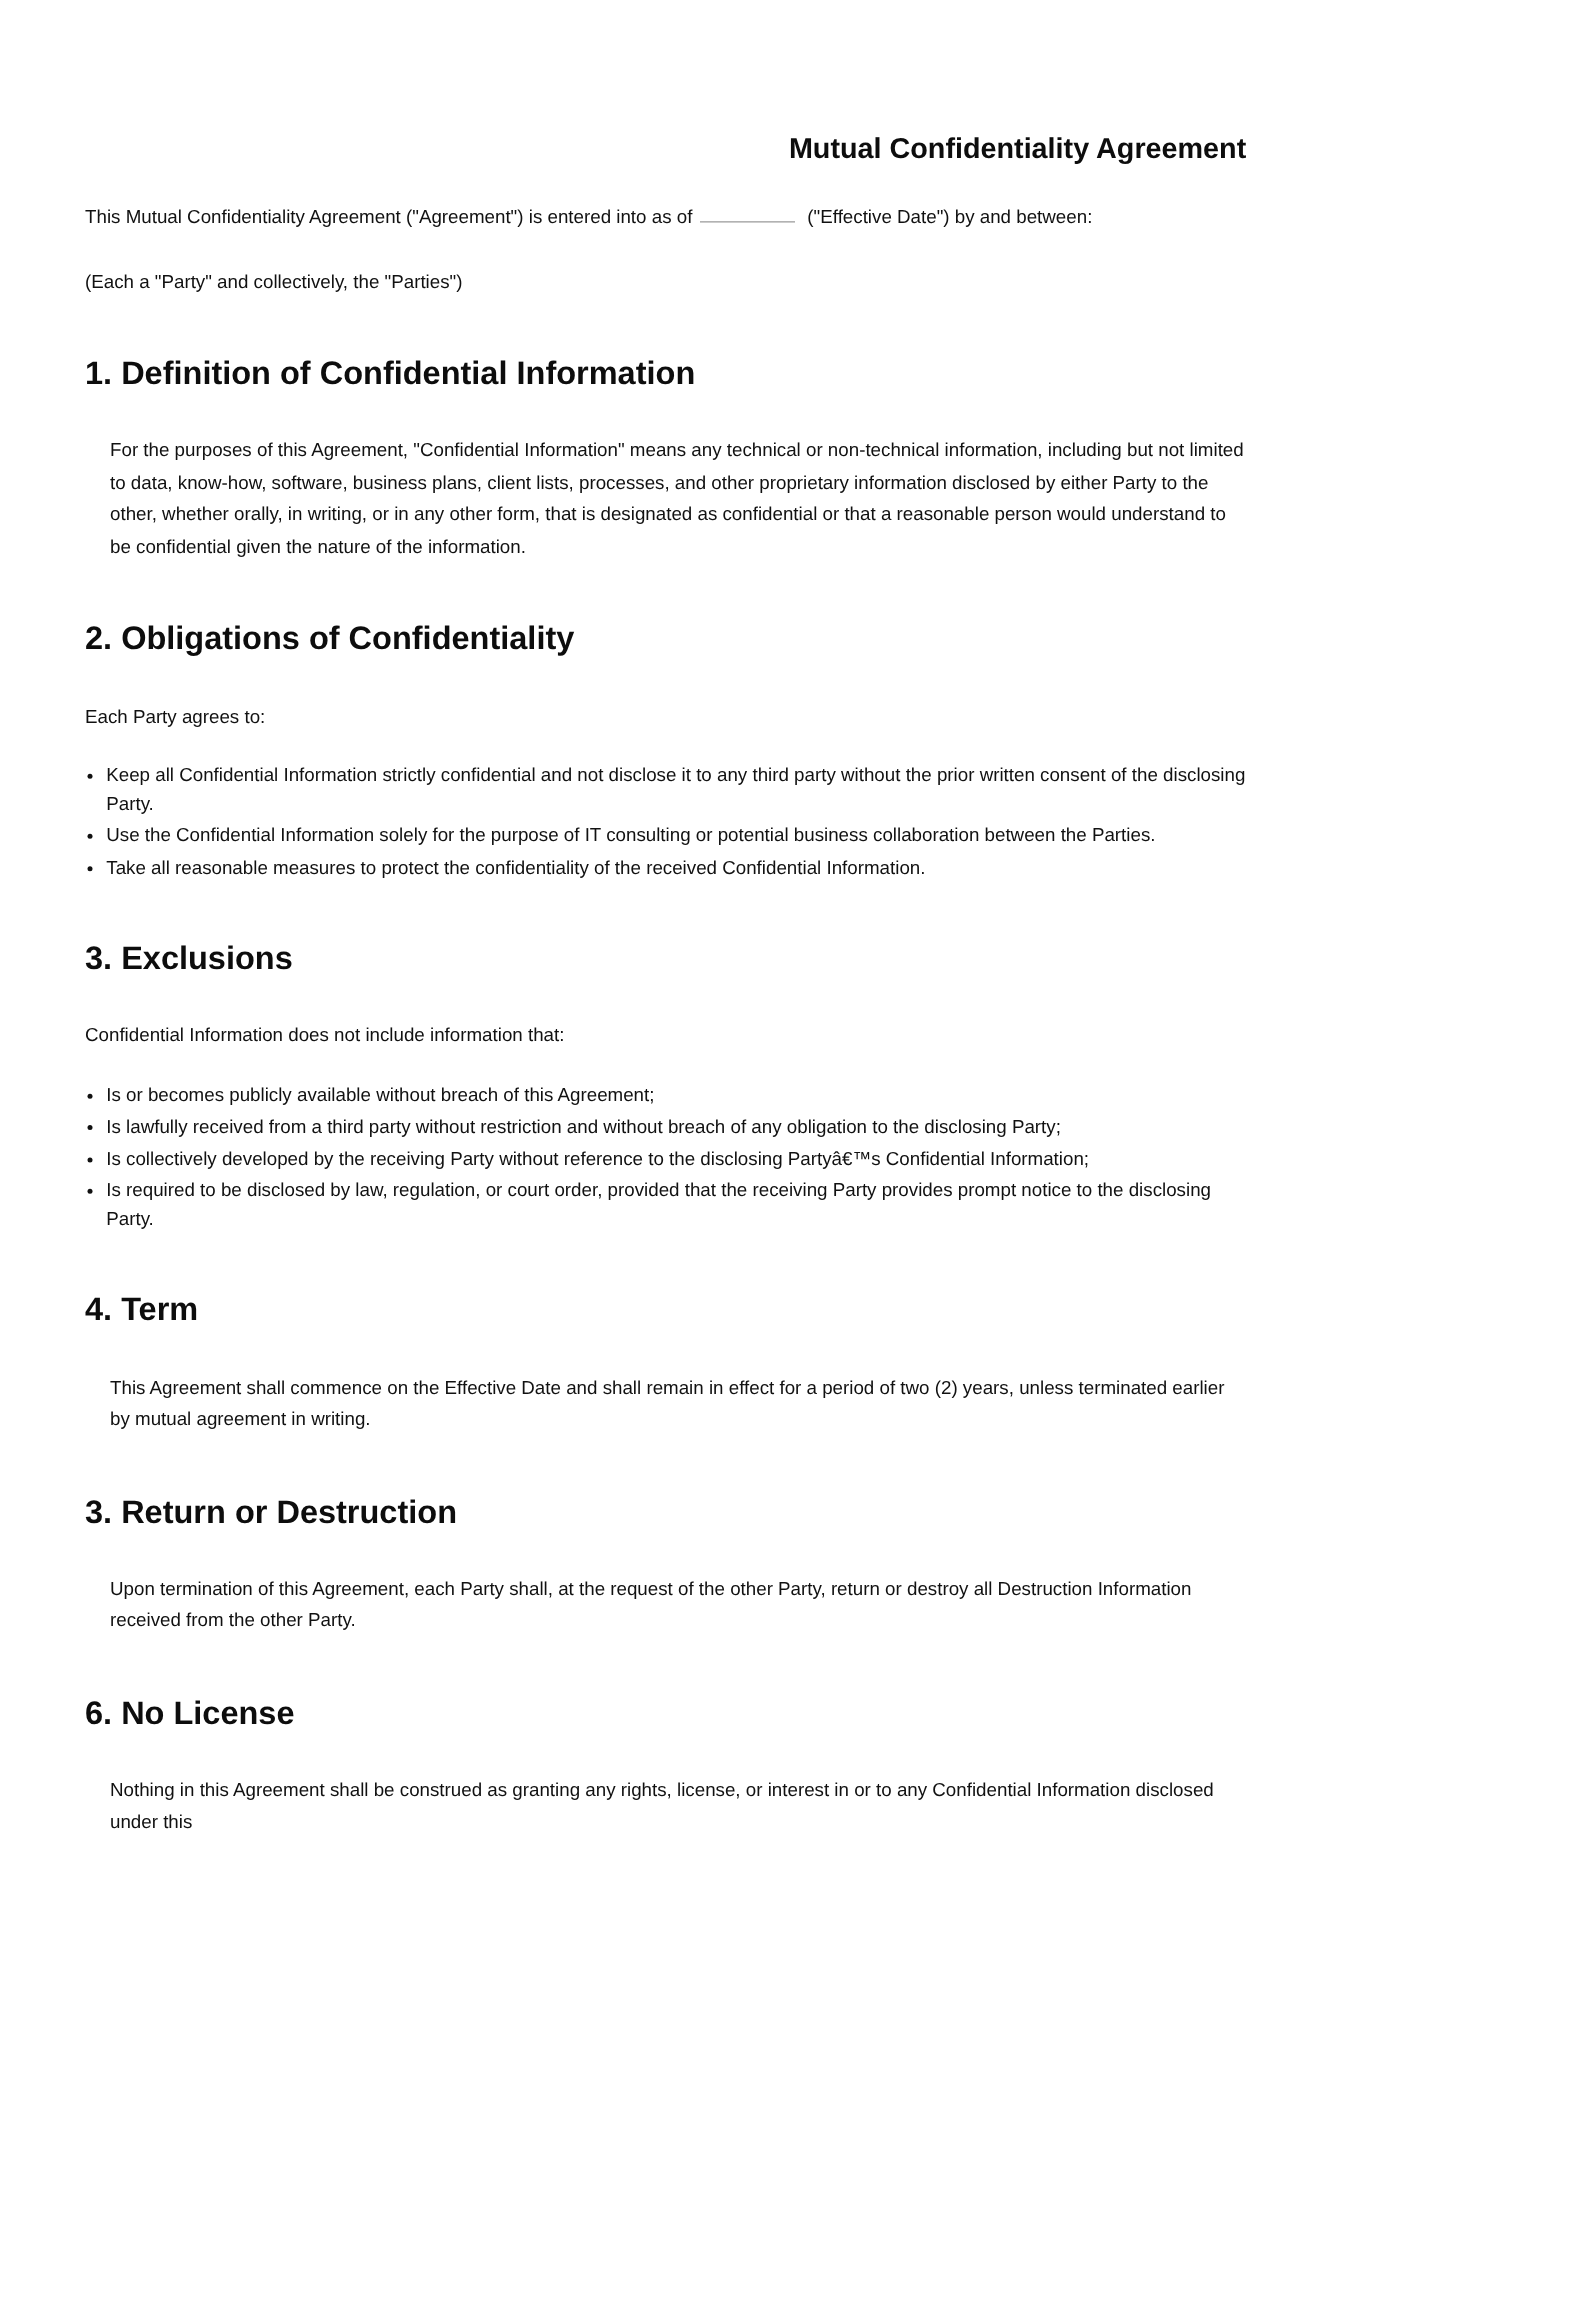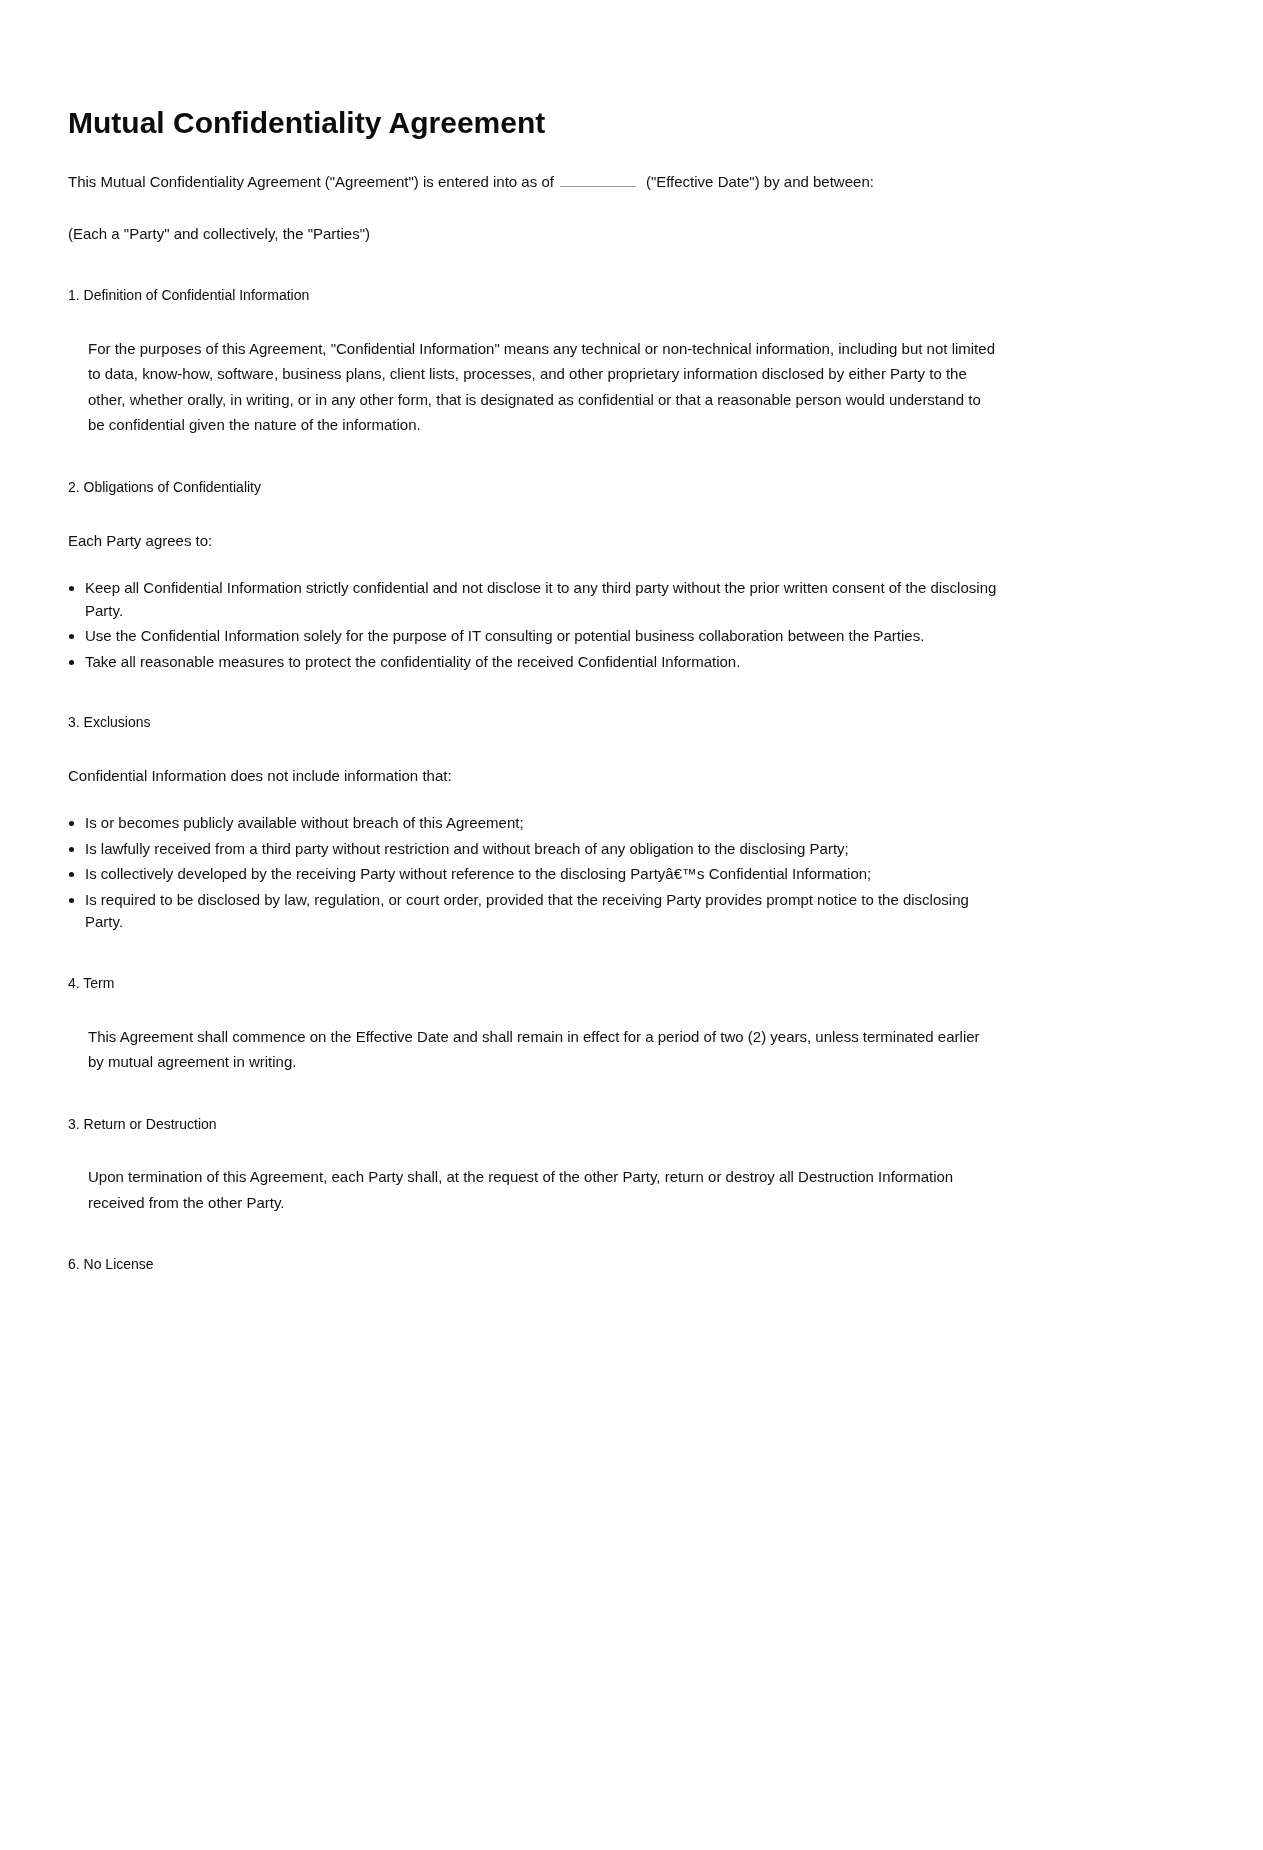--- a/index.html
+++ b/index.html
@@ -16,32 +16,33 @@
     -webkit-font-smoothing: antialiased;
   }
   .page {
     width: 929px;
     margin-left: 68px;
     padding-top: 106px;
     font-size: 15px;
     line-height: 1.7;
   }
   h1.doc-title {
-    font-size: 30px;
+    font-size: 23px;
     line-height: 1.1;
     margin: 0 0 30px 0;
     font-weight: bold;
     color: #0d0d0d;
+    text-align: right;
   }
   p {
     margin: 0 0 24px 0;
   }
   .section-heading {
-    font-size: 14px;
-    font-weight: normal;
+    font-size: 26px;
+    font-weight: bold;
     margin: 38px 0 28px 0;
     color: #0d0d0d;
   }
   ul.doc-list {
     margin: 22px 0 22px 0;
     padding-left: 17px;
     list-style: disc outside;
   }
   ul.doc-list li {
     line-height: 1.5;
@@ -119,15 +120,16 @@
     <p>This Agreement shall commence on the Effective Date and shall remain in effect for a period of two (2) years, unless terminated earlier by mutual agreement in writing.</p>
   </div>
 
   <div class="section">
     <div class="section-heading">3. Return or Destruction</div>
     <p>Upon termination of this Agreement, each Party shall, at the request of the other Party, return or destroy all Destruction Information received from the other Party.</p>
   </div>
 
   <div class="section">
     <div class="section-heading">6. No License</div>
+    <p>Nothing in this Agreement shall be construed as granting any rights, license, or interest in or to any Confidential Information disclosed under this</p>
   </div>
 
 </div>
 
 </body></html>

